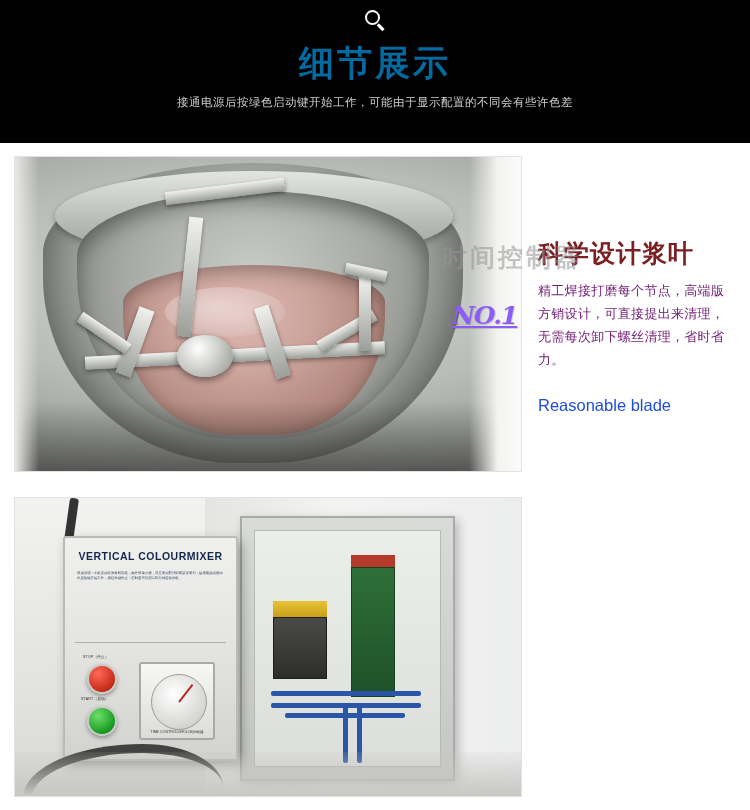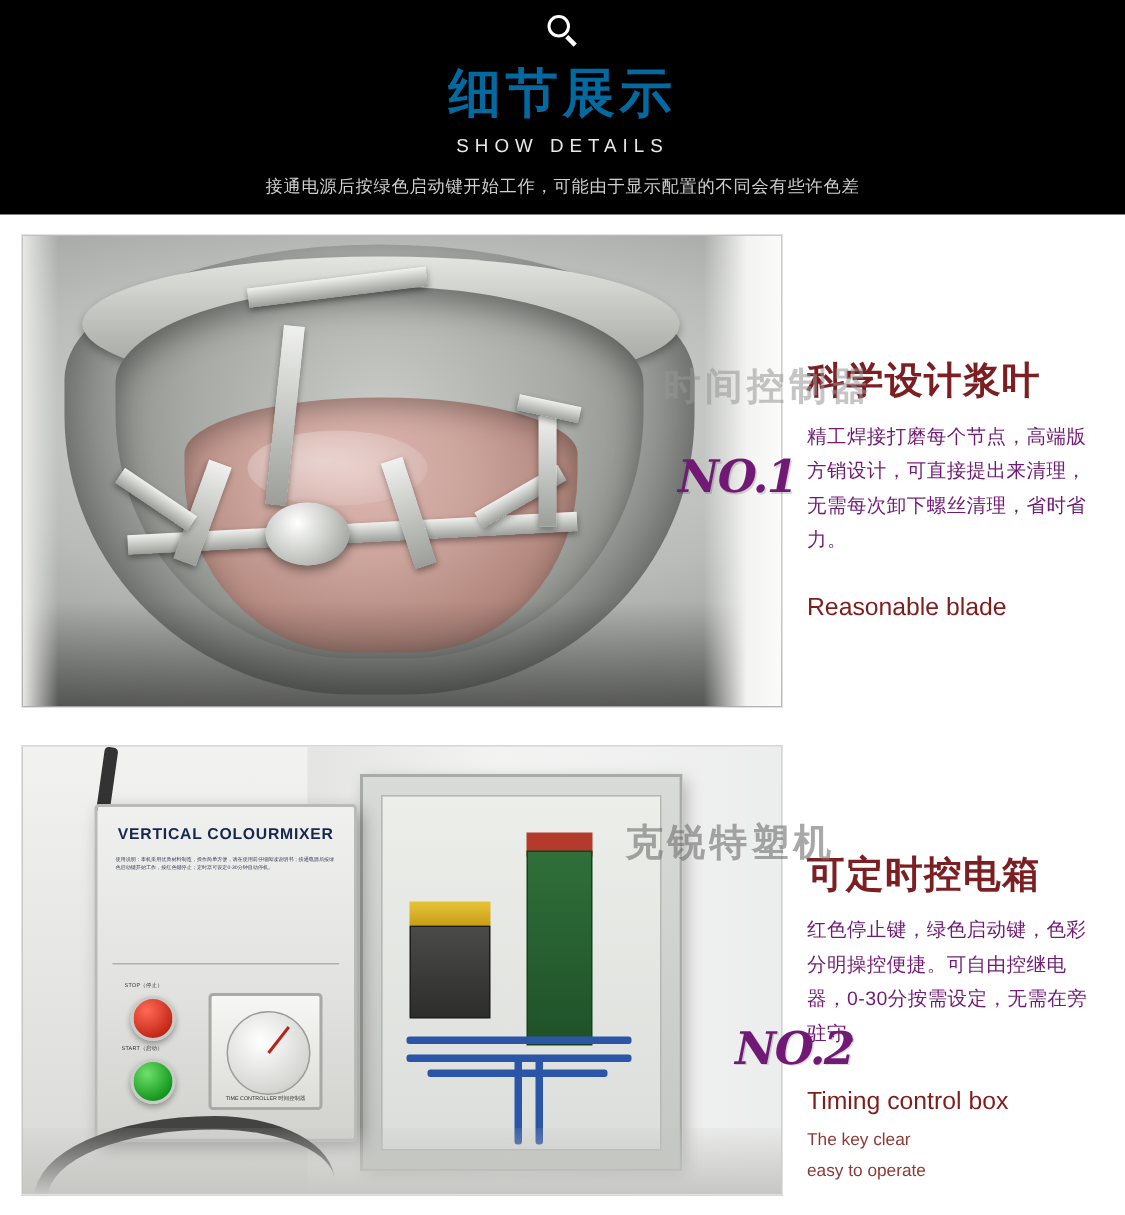--- a/index.html
+++ b/index.html
@@ -106,42 +106,43 @@
     margin-top:32px;
   }
   .cn-body {
     color:#701a75;
     font-size:13px;
     line-height:23px;
     margin-top:9px;
     letter-spacing:0.3px;
   }
   .en-title {
-    color:#7f1d1d;
+    color:#1d4ed8;
     font-size:16.5px;
     line-height:24px;
     margin-top:22px;
   }
   .en-sub {
     color:#8c3a36;
     font-size:11.5px;
     line-height:19px;
     margin-top:5px;
   }
 
   
   .no-badge {
     position:absolute;
-    color:#701a75;
-    font-size:30px;
+    color:#8b5cf6;
+    font-size:25px;
     font-weight:bold;
     font-style:italic;
     font-family:"DejaVu Serif", serif;
     letter-spacing:-1px;
     text-shadow:1px 1px 0 rgba(0,0,0,0.15);
+    text-decoration:underline;
   }
   #no1-badge { left:-70px; top:145px; }
   #no2-badge { left:-32px; top:185px; }
 
   
   .watermark {
     position:absolute;
     color:rgba(120,120,120,0.40);
     font-size:25px;
     font-weight:bold;
@@ -360,21 +361,20 @@
 </head>
 <body>
 
 <div class="header">
   <div class="search-icon-wrap">
     <span class="search-icon">
       <span class="ring"></span><span class="handle"></span>
     </span>
   </div>
   <div class="header-title">细节展示</div>
-  <div class="header-sub">SHOW DETAILS</div>
   <div class="header-note">接通电源后按绿色启动键开始工作，可能由于显示配置的不同会有些许色差</div>
 </div>
 
 <div class="section">
   <div class="sec-inner">
 
     <div class="photo">
       <div class="p1-bg"></div>
       <div class="drum-outer"></div>
       <div class="drum-rim"></div>
@@ -450,26 +450,17 @@
             <div class="timer-needle"></div>
           </div>
           <div class="timer-caption">TIME CONTROLLER 时间控制器</div>
         </div>
       </div>
 
       <div class="conduit"></div>
       <div class="p2-floor"></div>
     </div>
 
-    <div class="text-col second">
-      <div class="watermark" id="wm2">克锐特塑机</div>
-      <div class="no-badge" id="no2-badge">NO.2</div>
-      <div class="cn-title">可定时控电箱</div>
-      <div class="cn-body">红色停止键，绿色启动键，色彩分明操控便捷。可自由控继电器，0-30分按需设定，无需在旁驻守。</div>
-      <div class="en-title">Timing control box</div>
-      <div class="en-sub">The key clear</div>
-      <div class="en-sub" style="margin-top:2px;">easy to operate</div>
-    </div>
 
   </div>
 </div>
 
 <div class="bottom-gap"></div>
 
 </body></html>

